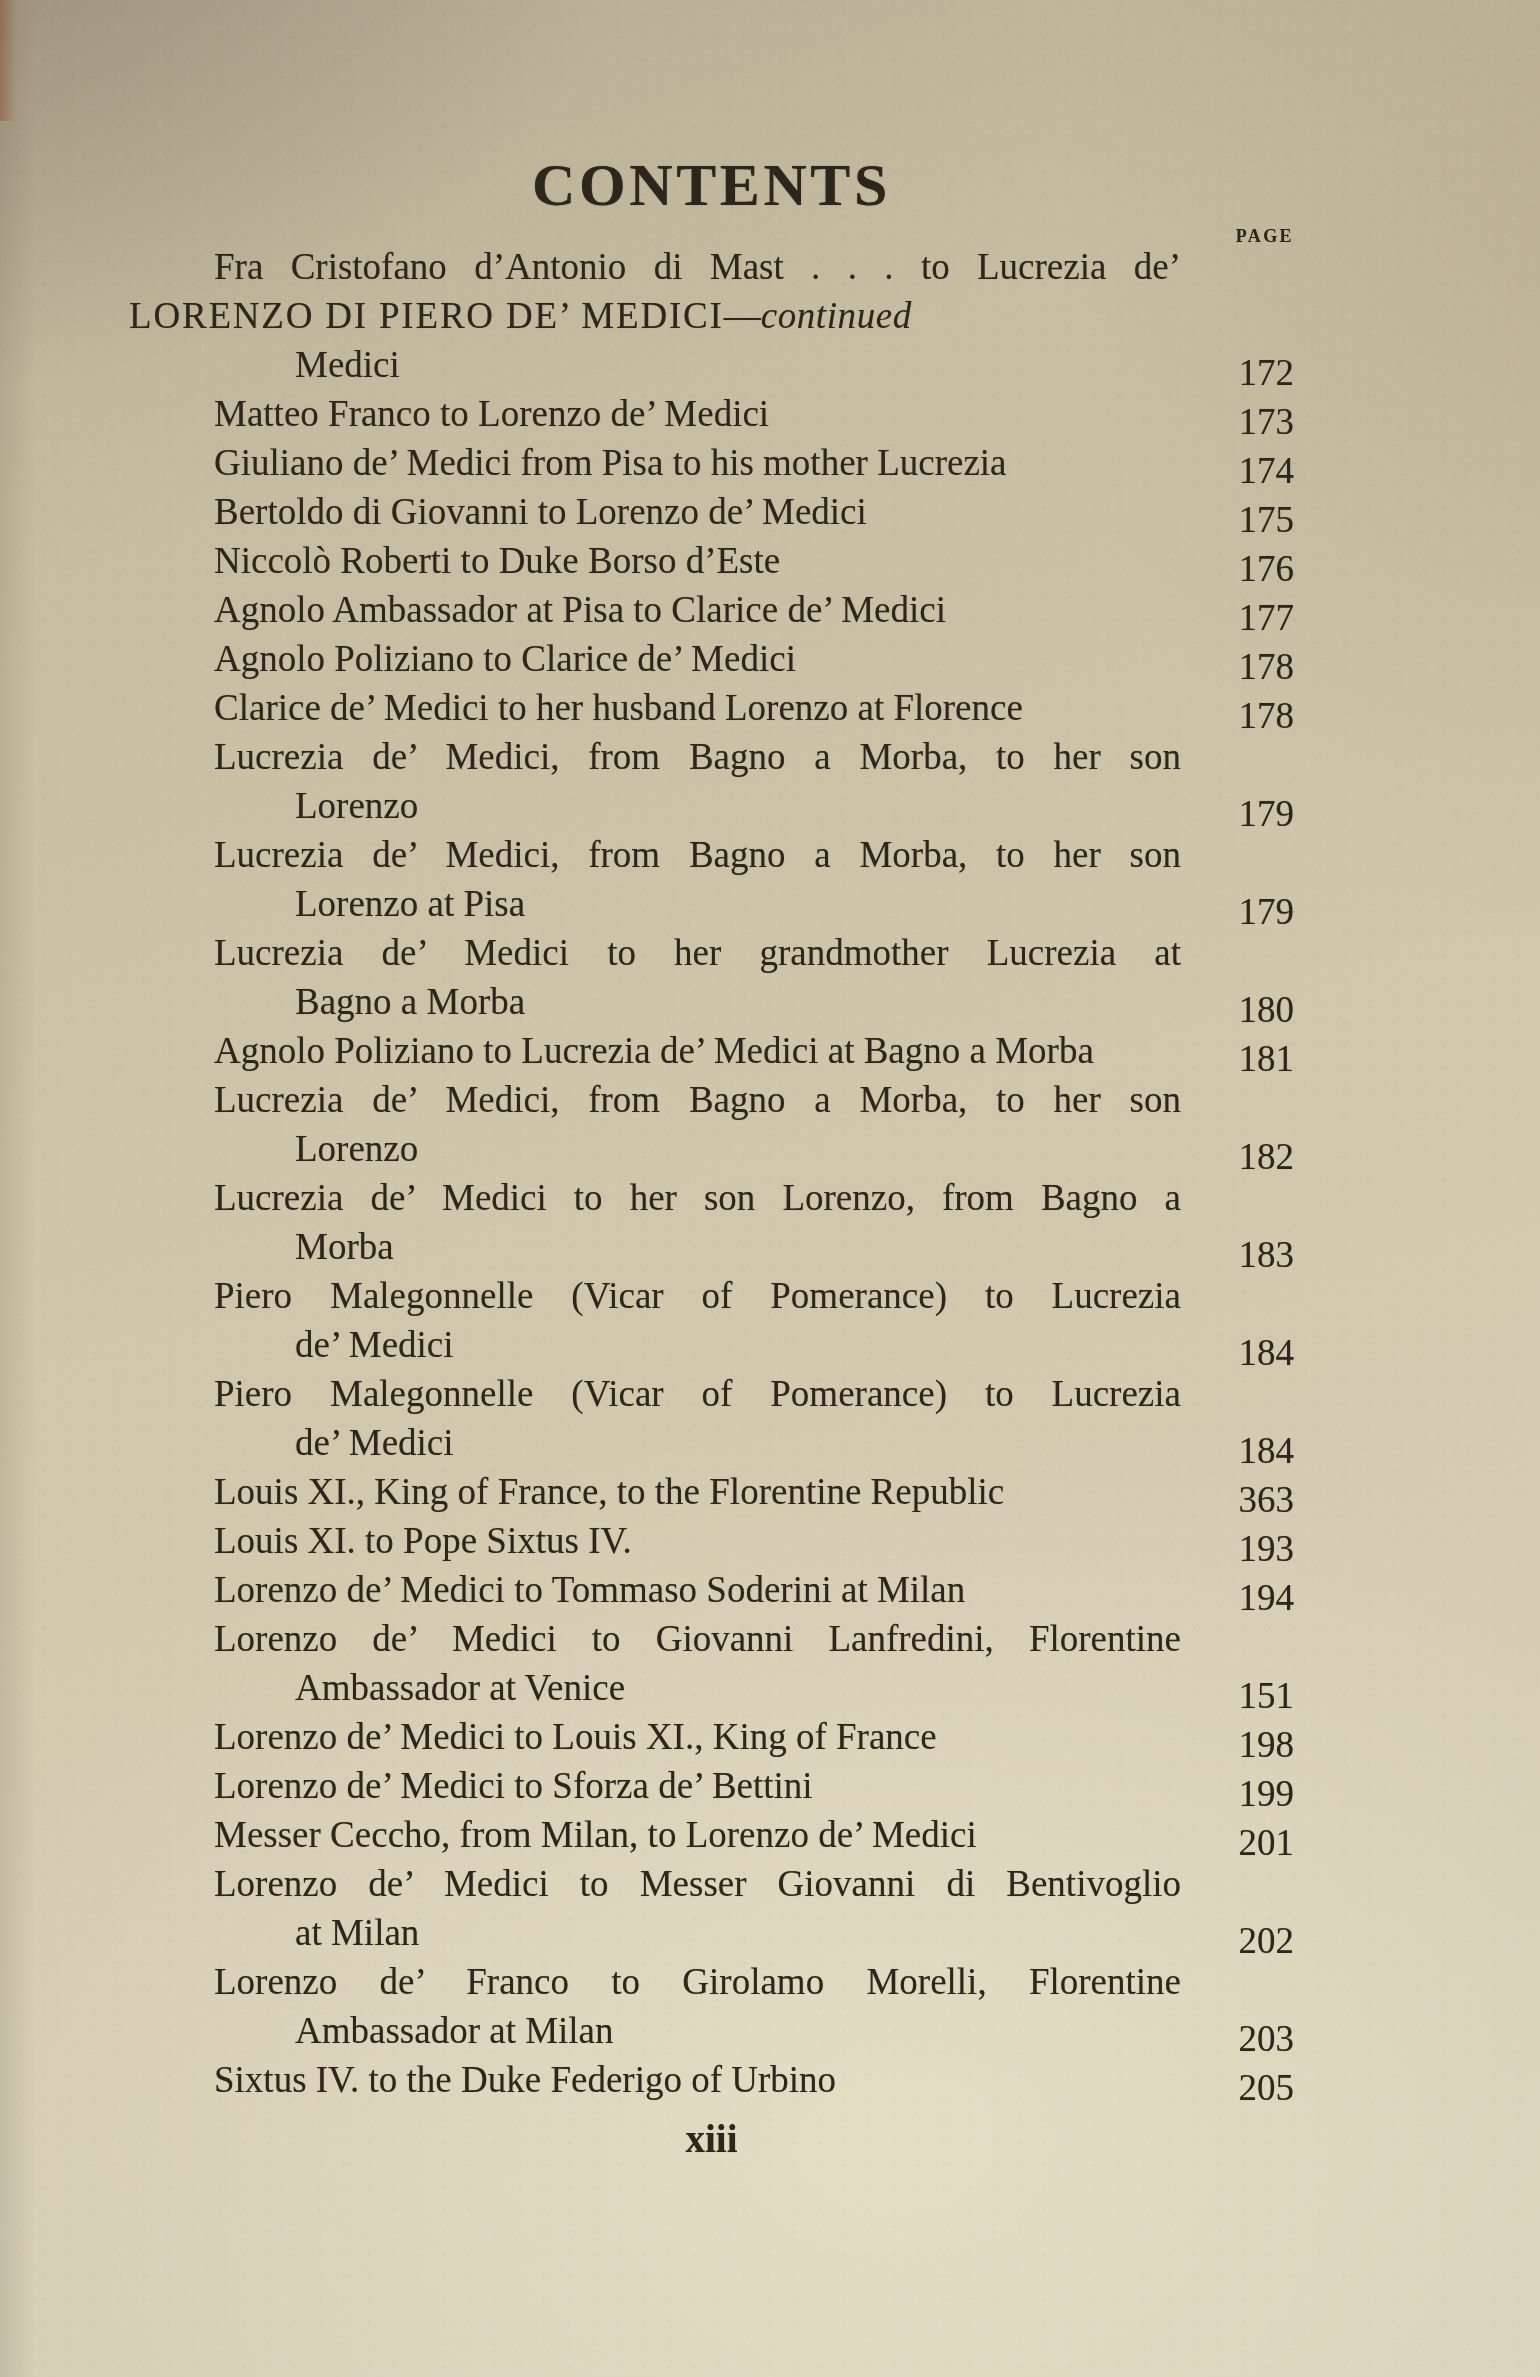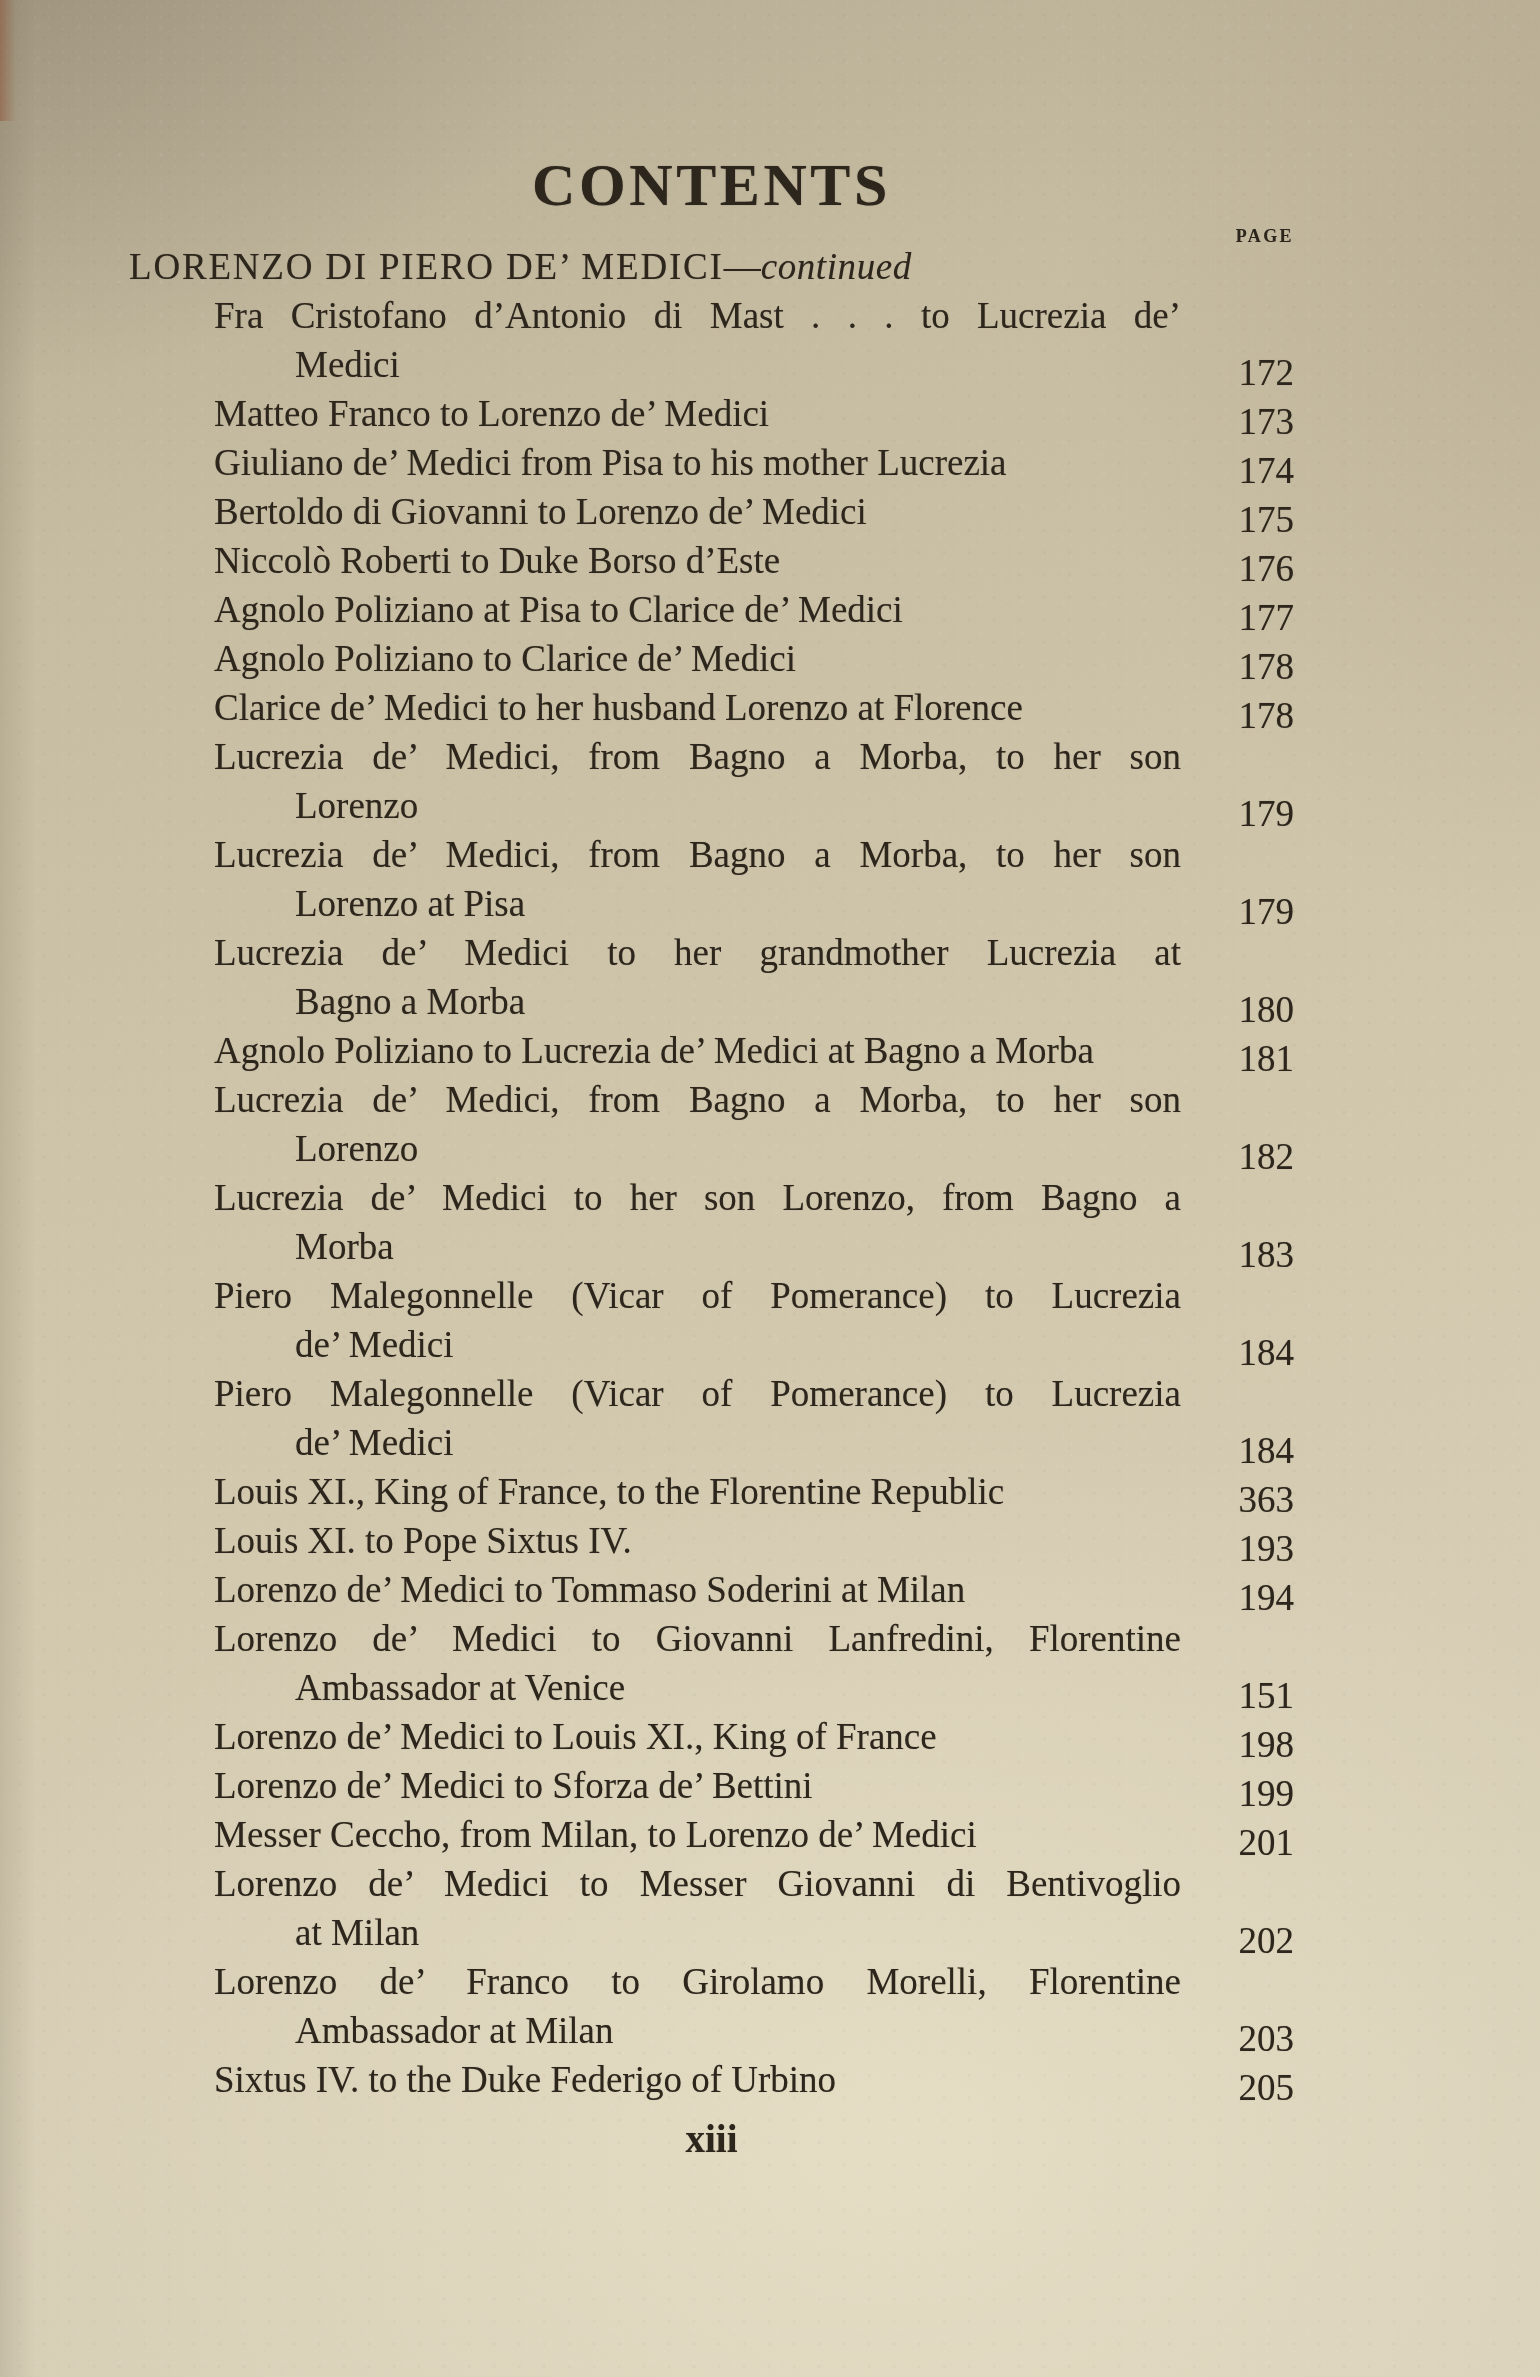--- a/index.html
+++ b/index.html
@@ -135,31 +135,31 @@
   <div class="edge-tint"></div>
   <div class="left-shade"></div>
 
   <div class="content">
 
     <div class="title">CONTENTS</div>
 
     <div class="page-col-label">PAGE</div>
 
     <div class="rows">
-      <div class="row header">
+      <div class="row indent1 just"><span class="txt">Fra Cristofano d’Antonio di Mast . . . to Lucrezia de’</span></div>
+
+    <div class="row header">
         <span>LORENZO DI PIERO DE’ MEDICI</span><span class="dash">—</span><span class="cont">continued</span>
       </div>
-
-    <div class="row indent1 just"><span class="txt">Fra Cristofano d’Antonio di Mast . . . to Lucrezia de’</span></div>
         <div class="row indent2"><span class="txt">Medici</span><span class="num">172</span></div>
         <div class="row indent1"><span class="txt">Matteo Franco to Lorenzo de’ Medici</span><span class="num">173</span></div>
         <div class="row indent1"><span class="txt">Giuliano de’ Medici from Pisa to his mother Lucrezia</span><span class="num">174</span></div>
         <div class="row indent1"><span class="txt">Bertoldo di Giovanni to Lorenzo de’ Medici</span><span class="num">175</span></div>
         <div class="row indent1"><span class="txt">Niccolò Roberti to Duke Borso d’Este</span><span class="num">176</span></div>
-        <div class="row indent1"><span class="txt">Agnolo Poliziano at Pisa to Clarice de’ Medici</span><span class="num">177</span></div>
+        <div class="row indent1"><span class="txt">Agnolo Ambassador at Pisa to Clarice de’ Medici</span><span class="num">177</span></div>
         <div class="row indent1"><span class="txt">Agnolo Poliziano to Clarice de’ Medici</span><span class="num">178</span></div>
         <div class="row indent1"><span class="txt">Clarice de’ Medici to her husband Lorenzo at Florence</span><span class="num">178</span></div>
         <div class="row indent1 just"><span class="txt">Lucrezia de’ Medici, from Bagno a Morba, to her son</span></div>
         <div class="row indent2"><span class="txt">Lorenzo</span><span class="num">179</span></div>
         <div class="row indent1 just"><span class="txt">Lucrezia de’ Medici, from Bagno a Morba, to her son</span></div>
         <div class="row indent2"><span class="txt">Lorenzo at Pisa</span><span class="num">179</span></div>
         <div class="row indent1 just"><span class="txt">Lucrezia de’ Medici to her grandmother Lucrezia at</span></div>
         <div class="row indent2"><span class="txt">Bagno a Morba</span><span class="num">180</span></div>
         <div class="row indent1"><span class="txt">Agnolo Poliziano to Lucrezia de’ Medici at Bagno a Morba</span><span class="num">181</span></div>
         <div class="row indent1 just"><span class="txt">Lucrezia de’ Medici, from Bagno a Morba, to her son</span></div>

